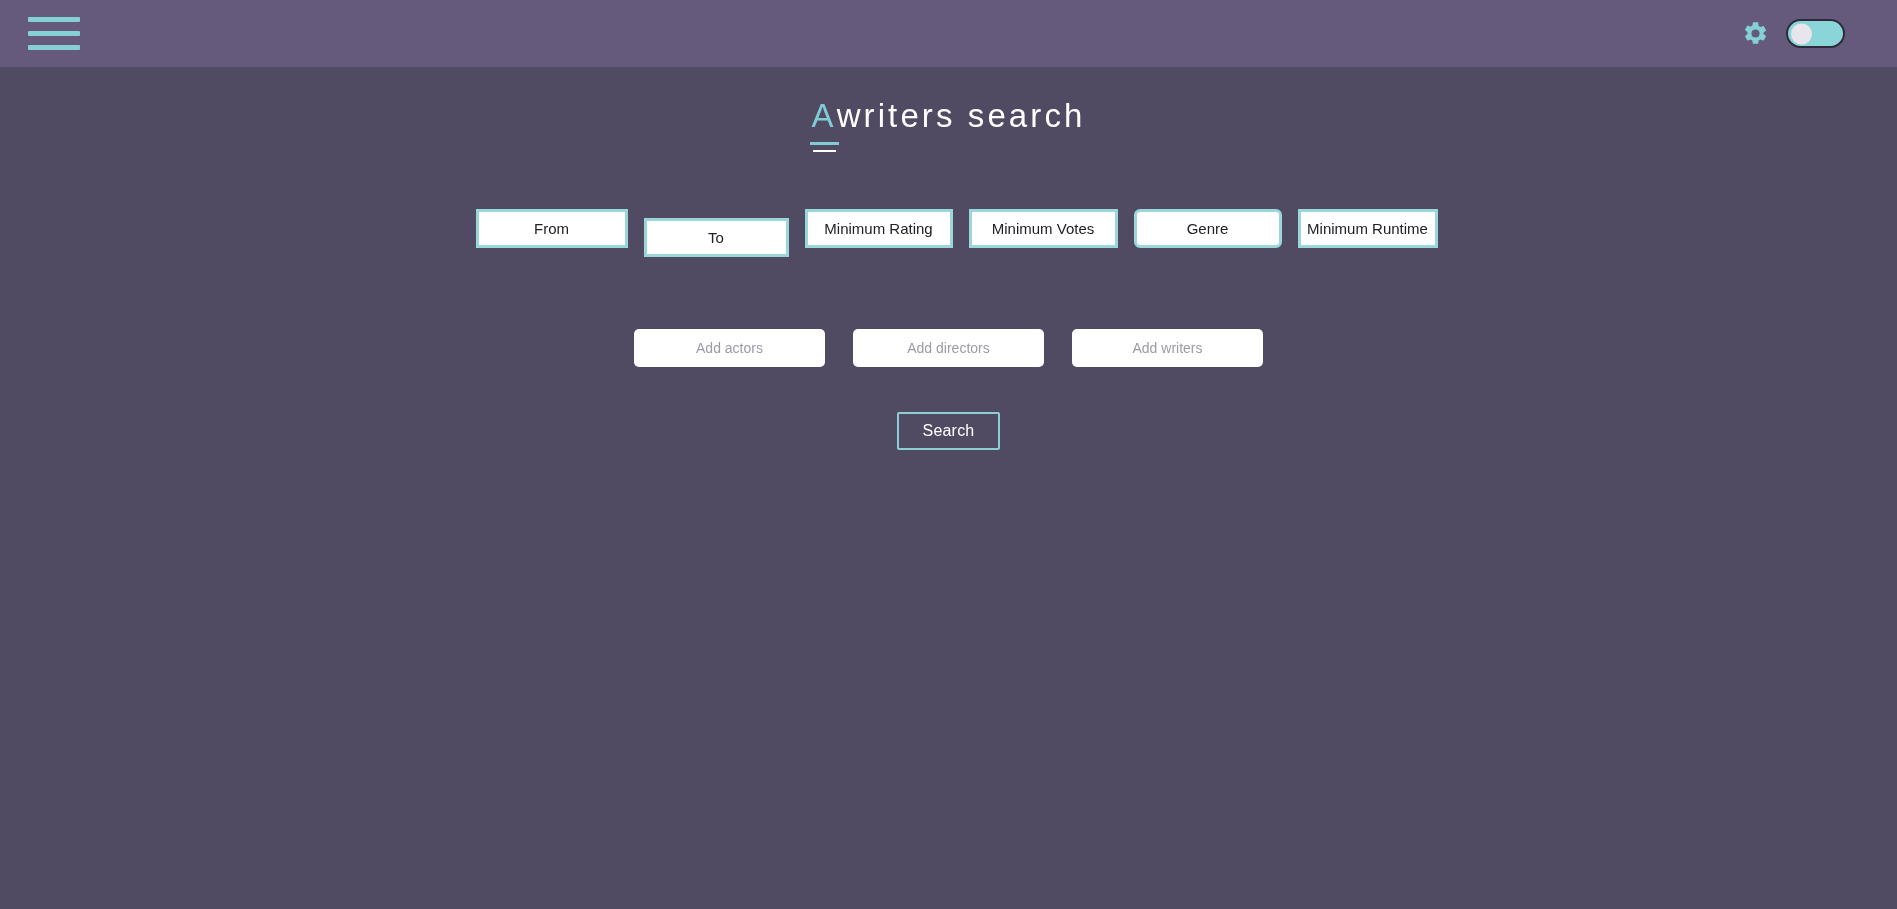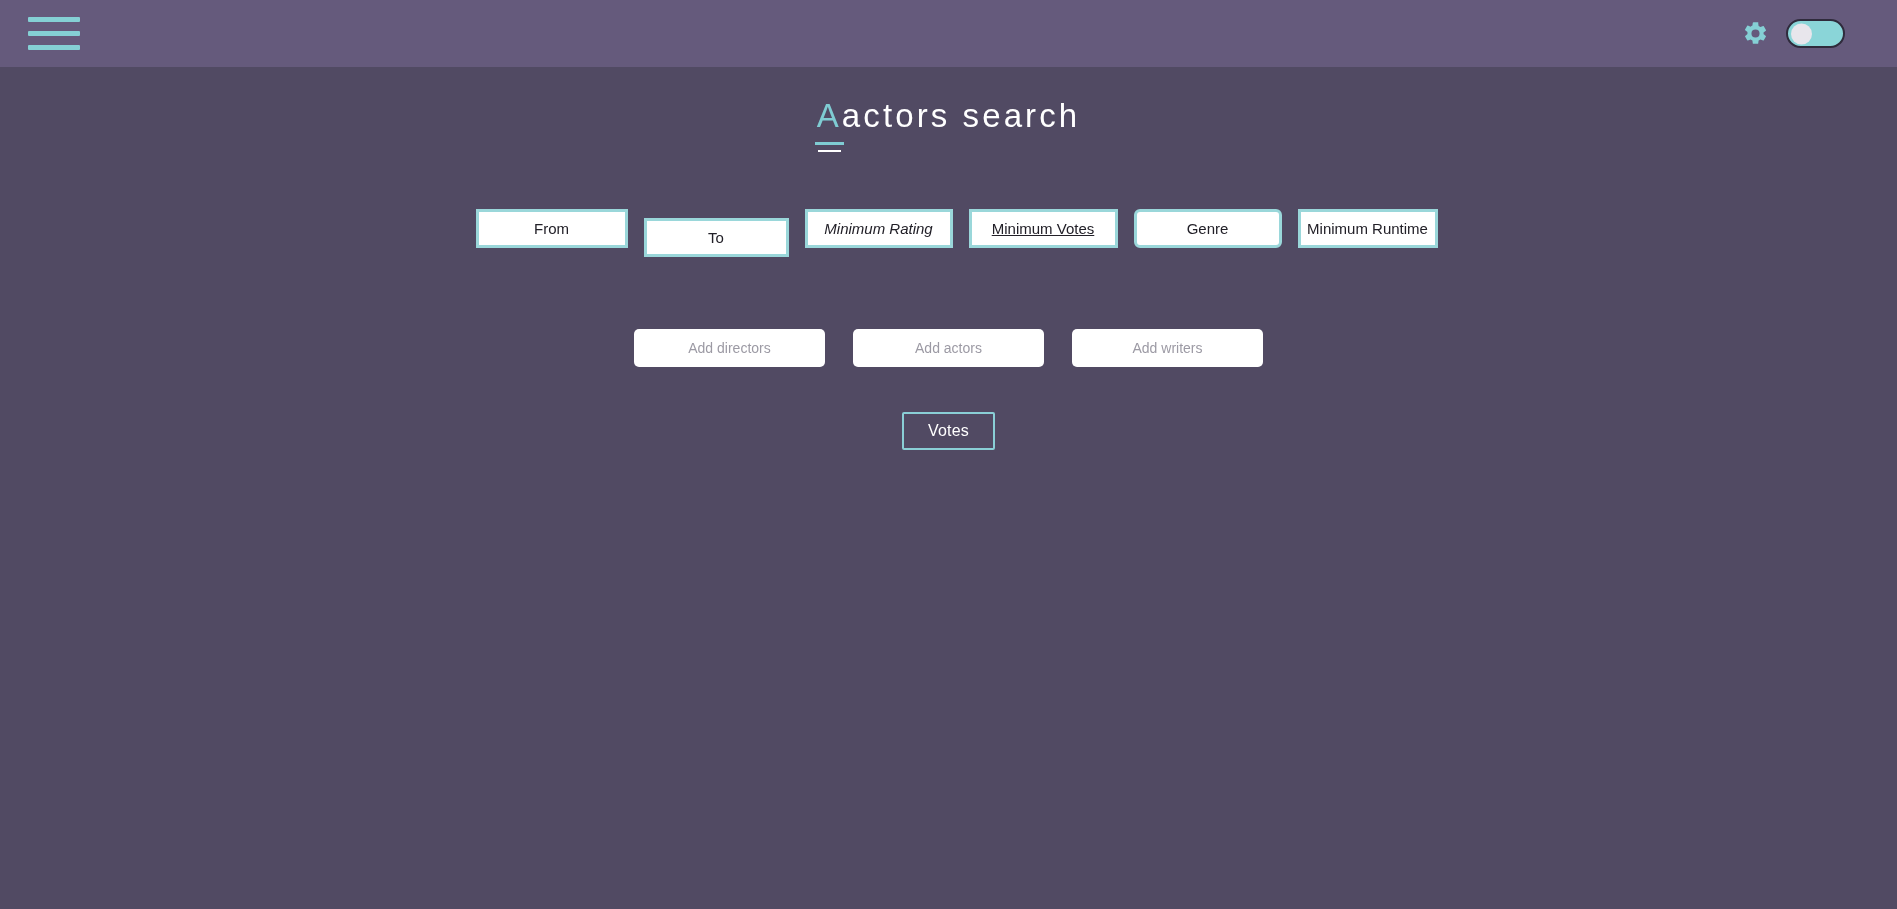--- a/index.html
+++ b/index.html
@@ -137,22 +137,22 @@
     font-size: 15px;
     text-align: center;
     text-align-last: center;
     padding: 0 6px;
     cursor: pointer;
     outline: none;
     line-height: 33px;
   }
   .filter-select.w-from    { width: 152px; }
   .filter-select.w-to      { width: 145px; margin-top: 19px; }
-  .filter-select.w-rating  { width: 148px; font-style: italic; }
-  .filter-select.w-votes   { width: 149px; text-decoration: underline; }
+  .filter-select.w-rating  { width: 148px; }
+  .filter-select.w-votes   { width: 149px; }
   .filter-select.w-genre   { width: 148px; border-radius: 6px; }
   .filter-select.w-runtime { width: 140px; }
 
   
   .people-row {
     display: flex;
     justify-content: center;
     align-items: center;
     gap: 28px;
     margin-top: 72px;
@@ -219,21 +219,21 @@
     <div class="toggle-switch">
       <span class="knob"></span>
     </div>
 
   </div>
 </header>
 
 <main class="main-area">
 
   <h1 class="page-title">
-    <span class="initial">A</span><span>actors search</span>
+    <span class="initial">A</span><span>writers search</span>
   </h1>
 
   <div class="filters-row">
 
     <select class="filter-select w-from">
       <option>From</option>
     </select>
 
     <select class="filter-select w-to">
       <option>To</option>
@@ -251,22 +251,22 @@
       <option>Genre</option>
     </select>
 
     <select class="filter-select w-runtime">
       <option>Minimum Runtime</option>
     </select>
 
   </div>
 
   <div class="people-row">
+    <input class="people-input" type="text" placeholder="Add actors" style="">
     <input class="people-input" type="text" placeholder="Add directors" style="">
-    <input class="people-input" type="text" placeholder="Add actors" style="">
     <input class="people-input" type="text" placeholder="Add writers" style="">
   </div>
 
   <div class="search-row">
-    <button class="search-button">Votes</button>
+    <button class="search-button">Search</button>
   </div>
 
 </main>
 
 </body></html>

